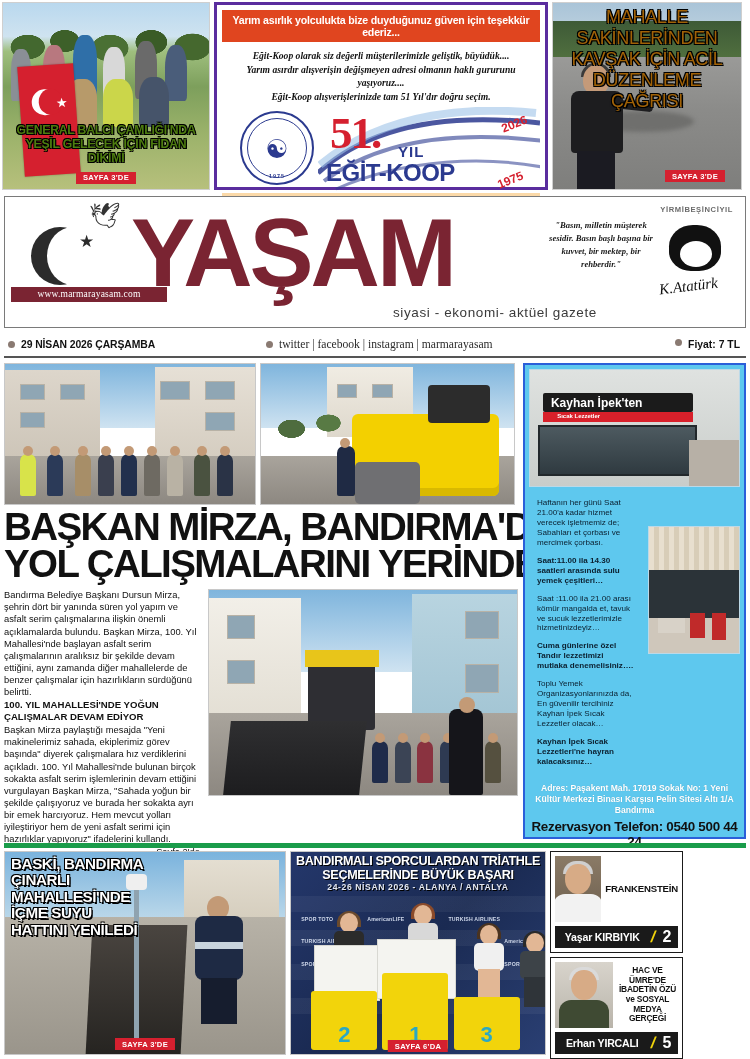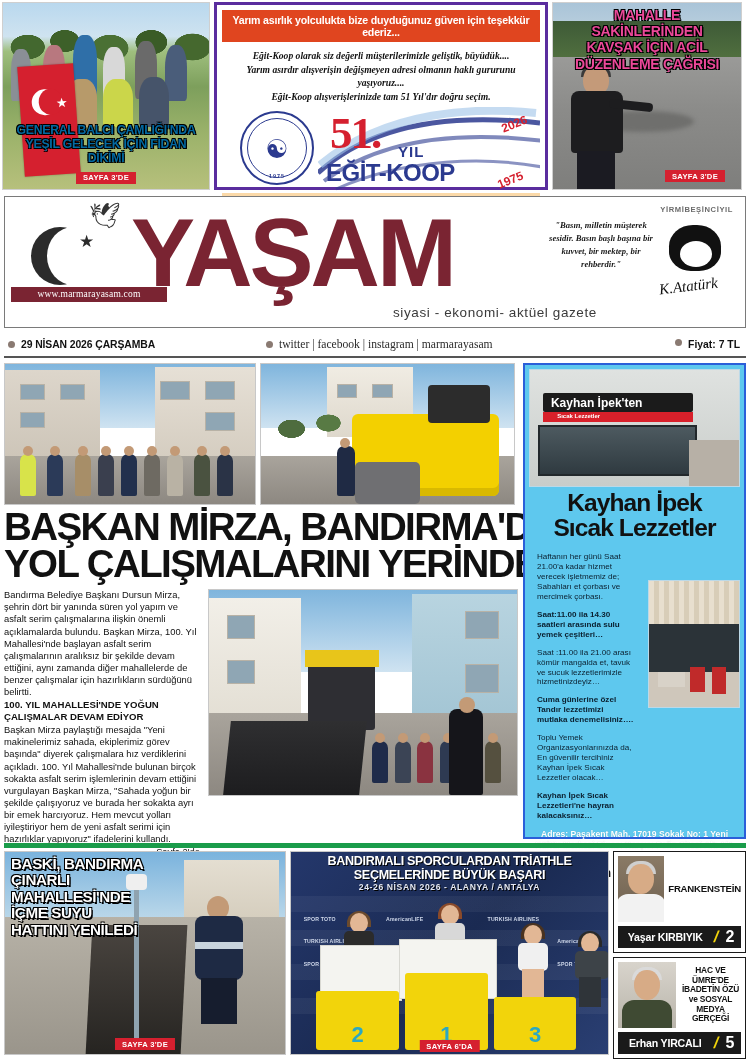--- a/index.html
+++ b/index.html
@@ -26,21 +26,21 @@
         radial-gradient(ellipse 26px 20px at 72% 52%, #3a5c27 60%, transparent 62%),
         radial-gradient(ellipse 30px 22px at 92% 60%, #45682e 60%, transparent 62%);
   }
   .tl-people { position:absolute; left:0; top:28px; width:100%; height:110px; }
   .fig { position:absolute; border-radius:40% 40% 10% 10%; }
   .tl-flag { position:absolute; left:18px; top:62px; width:56px; height:110px; background:#d5202f; transform:rotate(-4deg); box-shadow:0 0 2px rgba(0,0,0,.3); }
   .tl-flag .moon { position:absolute; left:12px; top:24px; width:26px; height:26px; border-radius:50%; background:#fff; }
   .tl-flag .moon::after { content:""; position:absolute; left:7px; top:0; width:24px; height:26px; border-radius:50%; background:#d5202f; }
   .tl-flag .star { position:absolute; left:36px; top:32px; color:#fff; font-size:13px; line-height:1; }
   .tl-caption { position:absolute; left:0; bottom:0; width:100%; padding:4px 6px 5px; text-align:center; }
-  .tl-caption .ln { color:#0369a1; font-weight:900; font-size:12.2px; line-height:1.14; letter-spacing:-.2px;
+  .tl-caption .ln { color:#4d7c0f; font-weight:900; font-size:12.2px; line-height:1.14; letter-spacing:-.2px;
       text-shadow: 1.2px 1.2px 0 #000, -0.8px 0.8px 0 #000, 0.8px -0.8px 0 #000, -0.8px -0.8px 0 #000; }
   .sayfa-badge { display:inline-block; background:#d5202f; color:#fff; font-weight:800; font-size:7.6px; padding:1.5px 7px; margin-top:3px; letter-spacing:.3px; }
 
   
   .ad { position:relative; width:334px; height:188px; border:3px solid #5a2d9e; background:#fff; padding:5px; }
   .ad-band { background:#e0451f; color:#fff; font-weight:800; font-size:10.6px; text-align:center; padding:4px 2px; letter-spacing:-.2px; }
   .ad-lines { text-align:center; padding:7px 6px 2px; font-family:"Liberation Serif", serif; font-style:italic; font-weight:700; font-size:9.6px; line-height:1.42; color:#111; }
   .ad-mid { position:relative; height:84px; margin-top:2px; }
   .ad-logo { position:absolute; left:18px; top:4px; width:74px; height:74px; border-radius:50%; border:2px solid #2b3a8f; }
   .ad-logo .inner { position:absolute; inset:5px; border-radius:50%; border:1px solid #2b3a8f; }
@@ -60,21 +60,21 @@
   .tr-green { position:absolute; left:0; top:18px; width:100%; height:38px; background:linear-gradient(#3e5a37,#51703f); }
   .tr-road { position:absolute; left:0; top:54px; width:100%; height:134px; background:linear-gradient(#9a9a98,#8b8b89 40%,#7e7e7c); }
   .tr-road::after { content:""; position:absolute; left:20%; top:40%; width:55%; height:16%; background:#6f6f6d; border-radius:50%; filter:blur(2px); }
   .tr-man { position:absolute; left:16px; top:62px; width:56px; height:126px; }
   .tr-man .head { position:absolute; left:14px; top:0; width:26px; height:30px; border-radius:50% 50% 45% 45%; background:#c49a79; }
   .tr-man .hair { position:absolute; left:12px; top:-2px; width:30px; height:14px; border-radius:14px 14px 0 0; background:#3a3a3a; }
   .tr-man .body { position:absolute; left:2px; top:26px; width:52px; height:62px; background:#1d1d1f; border-radius:8px 8px 4px 4px; }
   .tr-man .arm { position:absolute; left:40px; top:36px; width:44px; height:9px; background:#1d1d1f; transform:rotate(6deg); border-radius:4px; }
   .tr-man .legs { position:absolute; left:8px; top:86px; width:38px; height:44px; background:#1b1b22; }
   .tr-caption { position:absolute; left:0; top:4px; width:100%; text-align:center; padding:0 6px; }
-  .tr-caption .ln { color:#ec4899; font-weight:700; font-size:14px; line-height:1.16; letter-spacing:-.3px;
+  .tr-caption .ln { color:#a16207; font-weight:400; font-size:18px; line-height:1.16; letter-spacing:-.3px;
       text-shadow: 1.4px 1.4px 0 #000, -1px 1px 0 #000, 1px -1px 0 #000, -1px -1px 0 #000; }
   .tr-sayfa { position:absolute; right:16px; bottom:7px; }
 
   
   .masthead { position:absolute; left:4px; top:196px; width:742px; height:132px; border:1px solid #7a7a7a; background:#fff; }
   .mh-moon { position:absolute; left:26px; top:30px; width:58px; height:58px; border-radius:50%; background:#2b2b2b; }
   .mh-moon::after { content:""; position:absolute; left:16px; top:0px; width:52px; height:58px; border-radius:50%; background:#fff; }
   .mh-star { position:absolute; left:74px; top:36px; color:#2b2b2b; font-size:17px; line-height:1; }
   .mh-dove { position:absolute; left:84px; top:6px; font-size:25px; color:#333; line-height:1; }
   .mh-url { position:absolute; left:6px; top:90px; width:156px; background:#7a2432; color:#fff; font-family:"Liberation Serif", serif; font-size:9.5px; text-align:center; padding:2px 0 3px; letter-spacing:.2px; }
@@ -148,21 +148,21 @@
   .rc-text { width:116px; font-size:8.1px; line-height:1.23; color:#0b2030; }
   .rc-text p { margin:8px; }
   .rc-text .b { font-weight:800; }
   .rc-inner { position:relative; width:93px; height:128px; overflow:hidden; align-self:flex-start; margin-top:36px; border:1px solid #bcd9e8; }
   .rc-inner .ceil { position:absolute; left:0; top:0; width:100%; height:34%; background:repeating-linear-gradient(90deg,#e8dfcf 0 5px,#d8cdb8 5px 10px); }
   .rc-inner .wall { position:absolute; left:0; top:34%; width:100%; height:38%; background:#2b3338; }
   .rc-inner .floor { position:absolute; left:0; bottom:0; width:100%; height:28%; background:#cfc7bb; }
   .rc-inner .tbl { position:absolute; left:10%; bottom:16%; width:30%; height:12%; background:#d8d2c8; }
   .rc-inner .chr { position:absolute; left:46%; bottom:12%; width:16%; height:20%; background:#c02a2a; }
   .rc-inner .chr2 { position:absolute; left:70%; bottom:10%; width:16%; height:22%; background:#c02a2a; }
-  .rc-addr { margin-top:0; text-align:center; color:#fff; font-weight:700; font-size:8.6px; line-height:1.28; text-shadow:0 0 1px rgba(0,0,0,.2); }
+  .rc-addr { margin-top:8px; text-align:center; color:#fff; font-weight:700; font-size:8.6px; line-height:1.28; text-shadow:0 0 1px rgba(0,0,0,.2); }
   .rc-tel { margin-top:3px; text-align:center; color:#111; font-weight:900; font-size:13.4px; letter-spacing:-.3px; }
 
   
   .divider { position:absolute; left:4px; top:843px; width:742px; height:5px; background:#1a9c4a; }
 
   
   .bottom { position:absolute; left:4px; top:851px; width:742px; height:204px; display:flex; gap:4px; }
 
   .bl { position:relative; width:282px; overflow:hidden; border:1px solid #c8c8c8; }
   .bl-sky { position:absolute; left:0; top:0; width:100%; height:34%; background:linear-gradient(#7ab3dd,#bdd9ea); }
@@ -174,21 +174,21 @@
   .bl-worker .b { position:absolute; left:6px; top:20px; width:48px; height:64px; background:#1e2a44; border-radius:8px; }
   .bl-worker .s { position:absolute; left:6px; top:46px; width:48px; height:7px; background:#c9d4dd; }
   .bl-worker .l { position:absolute; left:12px; top:82px; width:36px; height:46px; background:#161d2e; }
   .bl-pole { position:absolute; left:46%; top:18%; width:5px; height:74%; background:#8fa3b0; }
   .bl-pole::before { content:""; position:absolute; left:-8px; top:-14px; width:21px; height:16px; border-radius:4px; background:#efefef; }
   .bl-caption { position:absolute; left:6px; top:4px; width:70%; }
   .bl-caption .ln { color:#fff; font-weight:900; font-size:15.2px; line-height:1.08; letter-spacing:-.4px;
       text-shadow: 1.5px 1.5px 0 #000, -1px 1px 0 #000, 1px -1px 0 #000, -1px -1px 0 #000; }
   .bl-sayfa { position:absolute; left:50%; bottom:4px; transform:translateX(-50%); }
 
-  .bc { position:relative; width:319px; overflow:hidden; border:1px solid #c8c8c8; background:#7f1d1d; }
+  .bc { position:relative; width:256px; overflow:hidden; border:1px solid #c8c8c8; background:#7f1d1d; }
   .bc-back { position:absolute; inset:0; background:linear-gradient(135deg,#24376b,#1a2a52 50%,#2a3f73); }
   .bc-logos { position:absolute; left:0; top:18%; width:100%; height:62%;
      background:repeating-linear-gradient(0deg, rgba(255,255,255,.05) 0 16px, rgba(255,255,255,0) 16px 34px); }
   .bc-lg { position:absolute; color:#cfd8ea; font-size:5.2px; font-weight:800; letter-spacing:.2px; }
   .bc-ttl { position:absolute; left:0; top:2px; width:100%; text-align:center; }
   .bc-ttl .t1 { color:#fff; font-weight:900; font-size:12.6px; letter-spacing:-.35px; text-shadow:1px 1px 0 #000; }
   .bc-ttl .t2 { color:#e4e8f2; font-weight:600; font-size:8.6px; letter-spacing:.6px; text-shadow:1px 1px 0 #000; }
   .pod { position:absolute; bottom:4px; background:#f2d40b; border-radius:3px; display:flex; align-items:flex-end; justify-content:center; }
   .pod span { color:#2aa8c4; font-weight:900; font-size:22px; margin-bottom:2px; }
   .pod.p1 { left:36%; width:26%; height:38%; }
@@ -445,24 +445,20 @@
   <div class="right-col">
     <div class="rc-photo">
       <div class="bldg"></div>
       <div class="awn"></div>
       <div class="awn2"></div>
       <div class="sgn">Kayhan İpek'ten</div>
       <div class="sgn2">Sıcak Lezzetler</div>
       <div class="glass"></div>
       <div class="walk"></div>
     </div>
-    <div class="rc-title">
-      <div class="l">Kayhan İpek</div>
-      <div class="l">Sıcak Lezzetler</div>
-    </div>
     <div class="rc-mid">
       <div class="rc-text">
         <p>Haftanın her günü Saat 21.00'a kadar hizmet verecek işletmemiz de;  Sabahları et çorbası ve mercimek çorbası.</p>
         <p class="b">Saat:11.00 ila 14.30 saatleri arasında sulu yemek çeşitleri…</p>
         <p>Saat :11.00 ila 21.00 arası kömür mangalda et, tavuk ve sucuk lezzetlerimizle hizmetinizdeyiz…</p>
         <p class="b">Cuma günlerine özel  Tandır lezzetimizi mutlaka denemelisiniz….</p>
         <p>Toplu Yemek Organizasyonlarınızda da, En güvenilir tercihiniz Kayhan İpek Sıcak Lezzetler olacak…</p>
         <p class="b">Kayhan İpek Sıcak Lezzetleri'ne hayran kalacaksınız…</p>
       </div>
       <div class="rc-inner">

